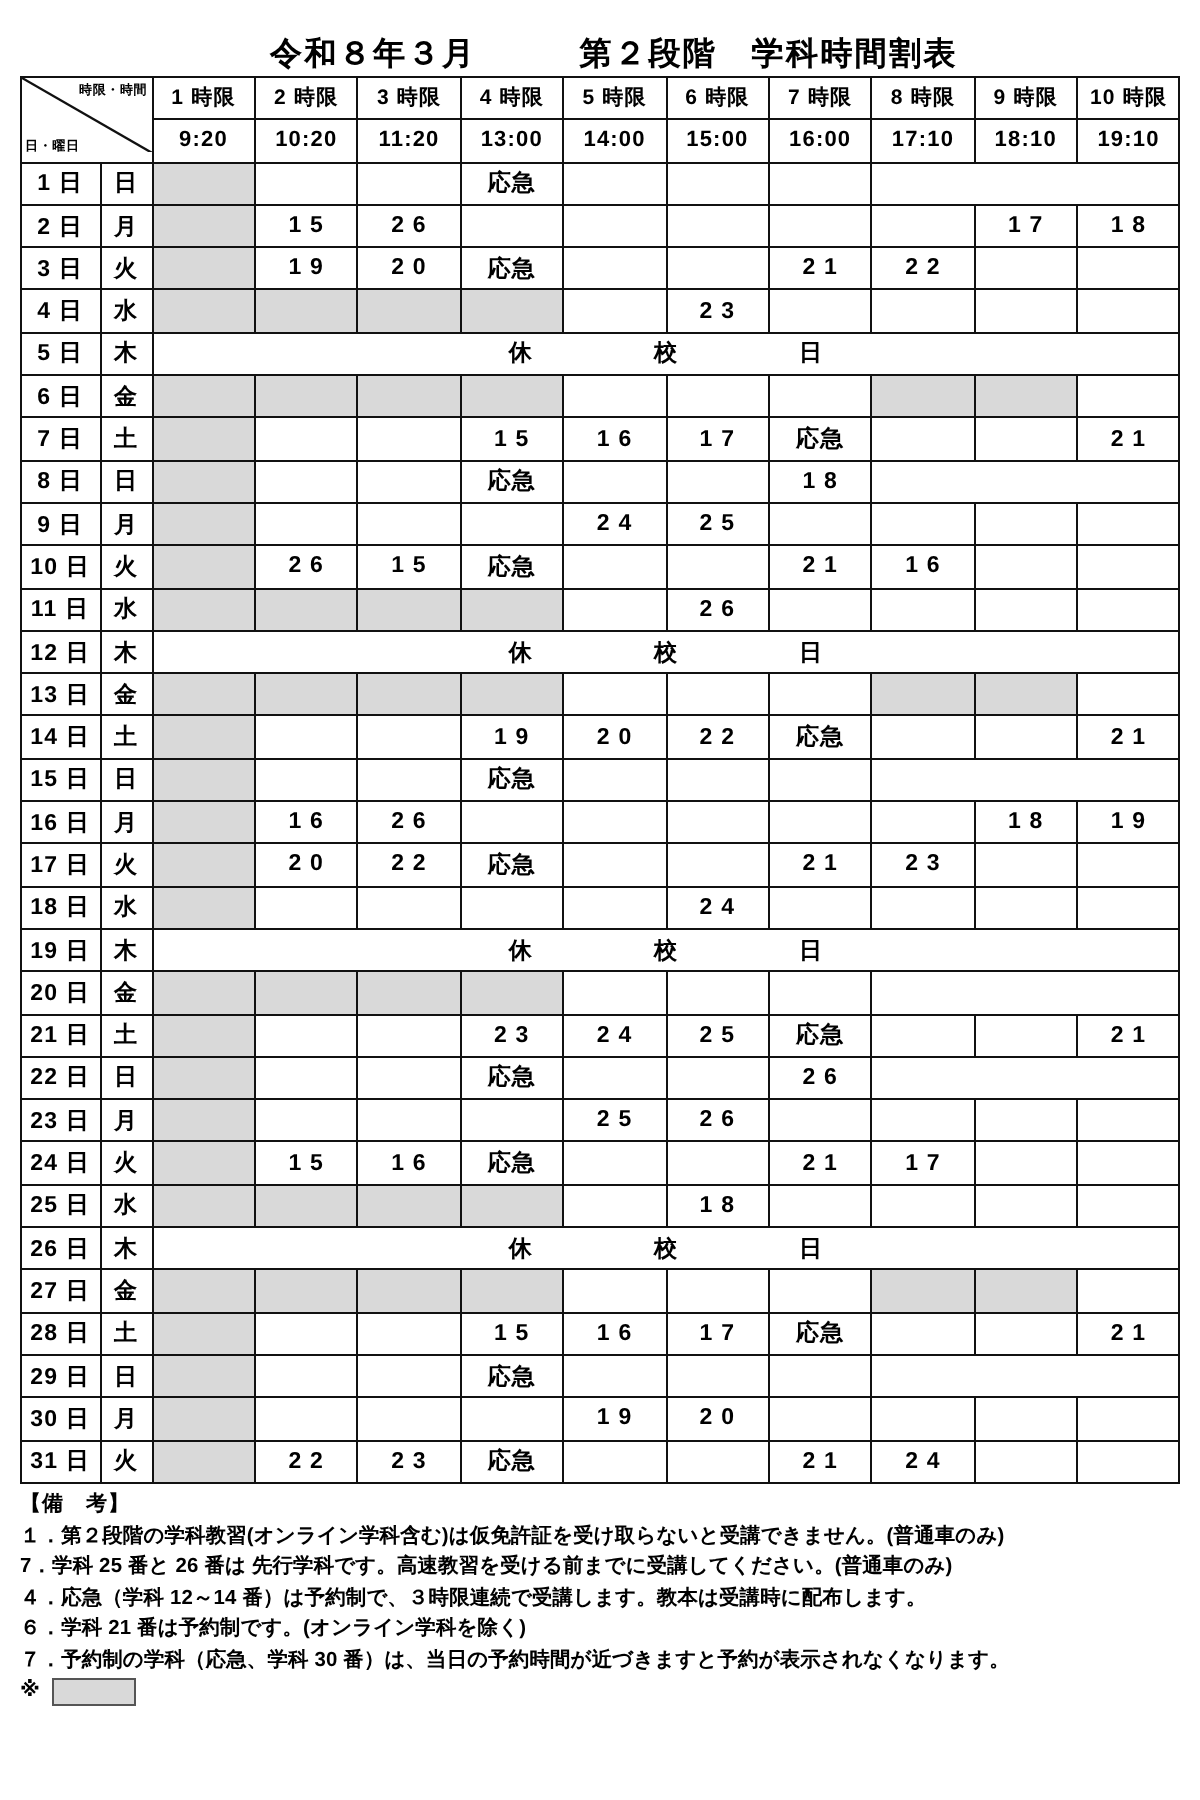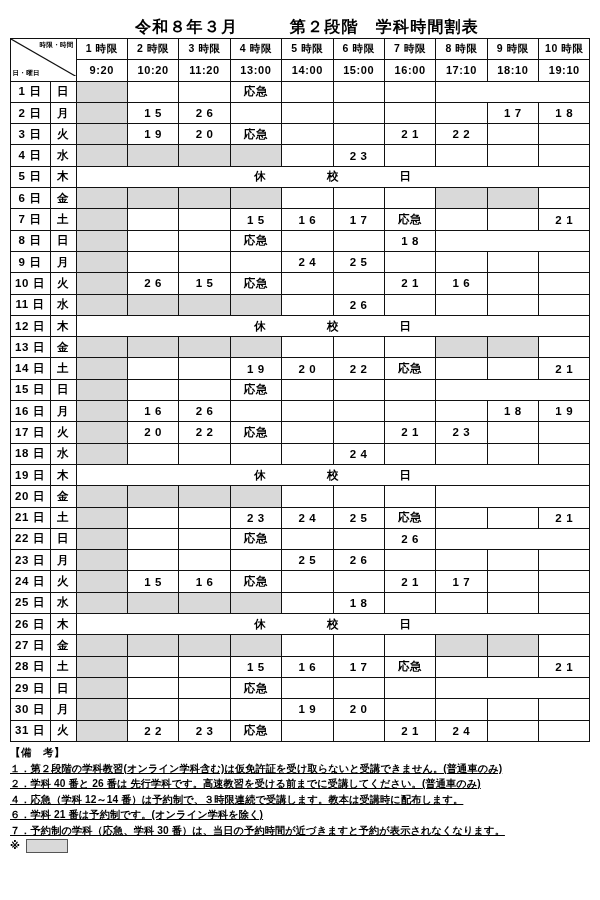--- a/index.html
+++ b/index.html
@@ -130,21 +130,20 @@
     letter-spacing: 0.1px;
   }
   .notes .head {
     font-size: 10.5px;
     font-weight: bold;
     letter-spacing: 0.5px;
   }
   .note-row {
     display: block;
     white-space: nowrap;
-    text-decoration: underline;
   }
   .swatch-row {
     display: flex;
     align-items: center;
     white-space: nowrap;
   }
   .swatch {
     display: inline-block;
     width: 40px;
     height: 12px;
@@ -597,21 +596,21 @@
           <td class="cell"></td>
           <td class="cell"></td>
         </tr>
       </tbody>
   </table>
 
   <div class="notes">
     <div class="head">【備　考】</div>
     <div id="notes-list">
         <div class="note-row">１．第２段階の学科教習(オンライン学科含む)は仮免許証を受け取らないと受講できません。(普通車のみ)</div>
-        <div class="note-row">２．学科 40 番と 26 番は 先行学科です。高速教習を受ける前までに受講してください。(普通車のみ)</div>
+        <div class="note-row">7．学科 25 番と 26 番は 先行学科です。高速教習を受ける前までに受講してください。(普通車のみ)</div>
         <div class="note-row">４．応急（学科 12～14 番）は予約制で、３時限連続で受講します。教本は受講時に配布します。</div>
         <div class="note-row">６．学科 21 番は予約制です。(オンライン学科を除く)</div>
         <div class="note-row">７．予約制の学科（応急、学科 30 番）は、当日の予約時間が近づきますと予約が表示されなくなります。</div>
       </div>
     <div class="swatch-row">
       <span>※</span>
       <span class="swatch"></span>
     </div>
   </div>
 

